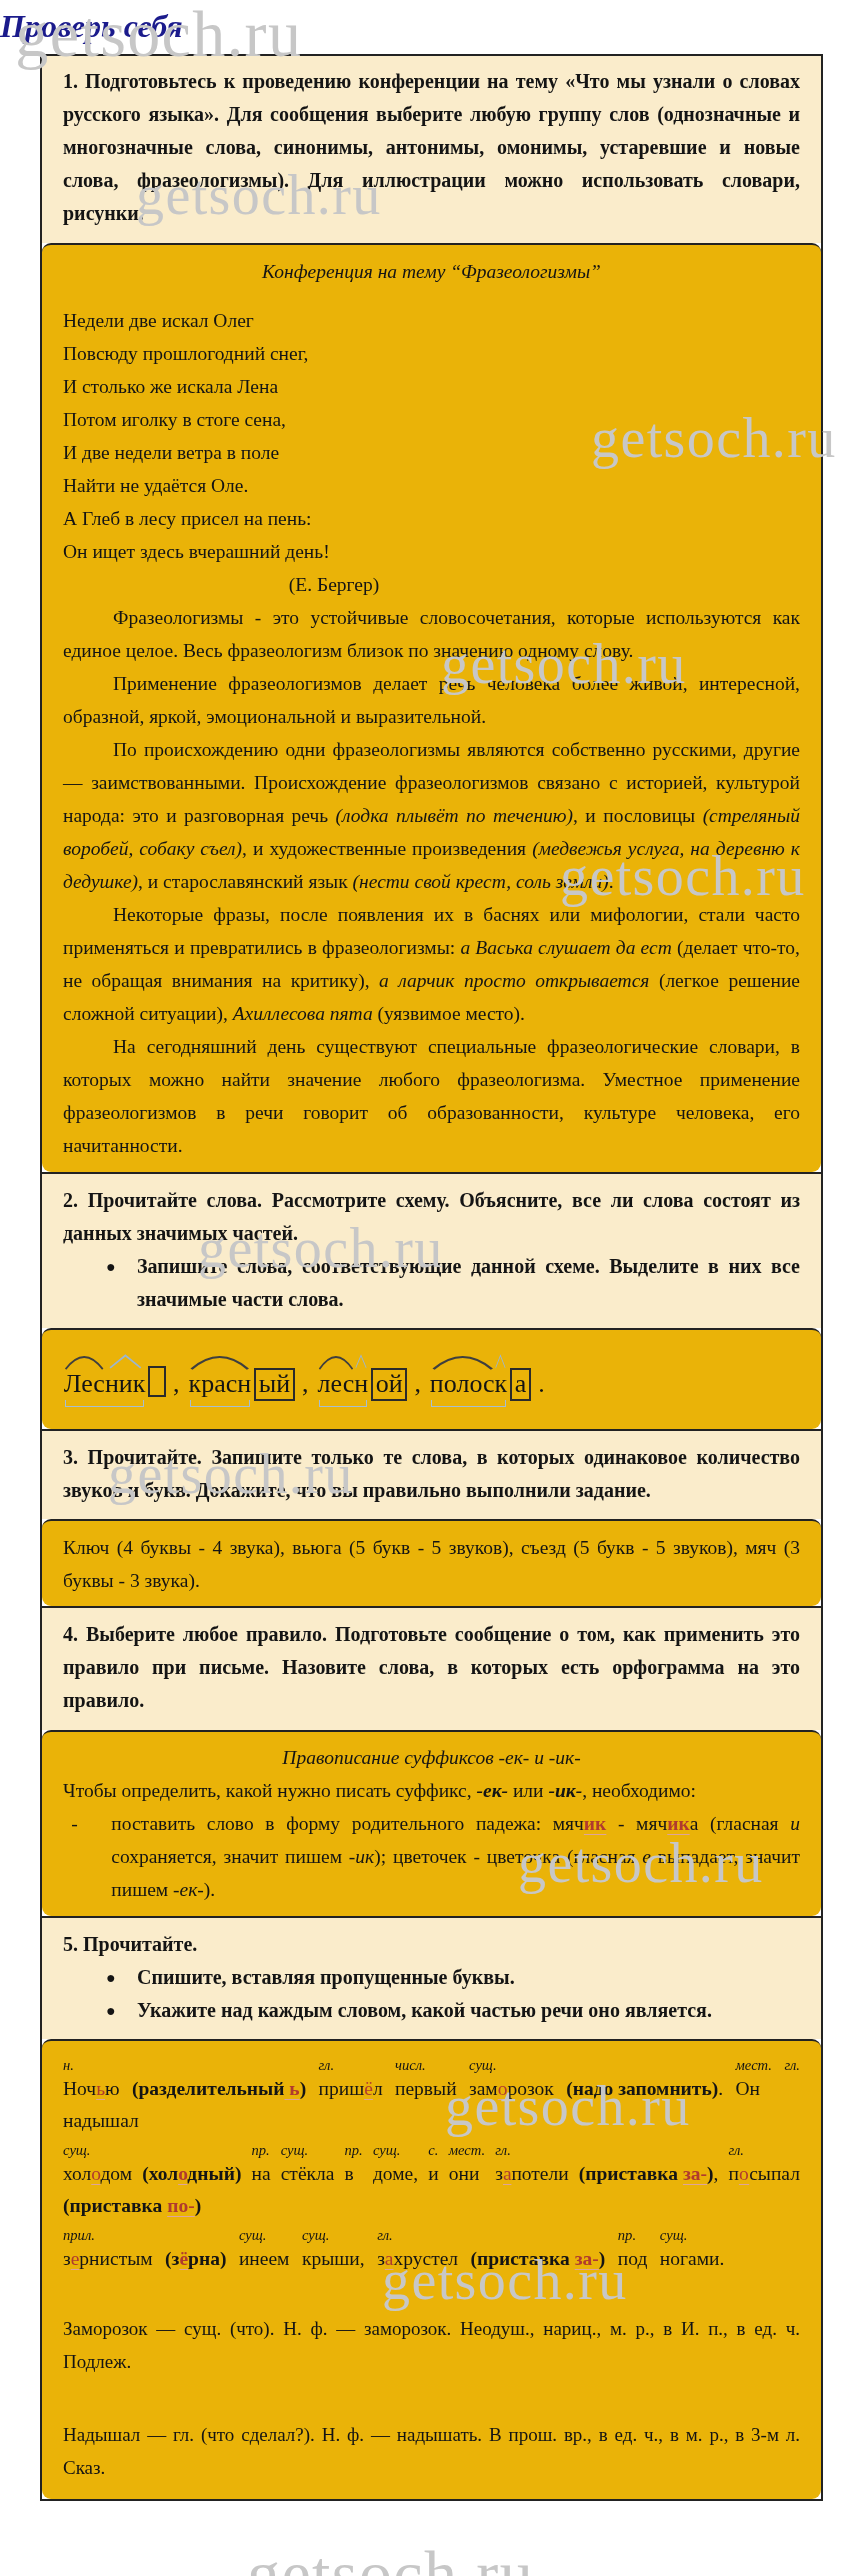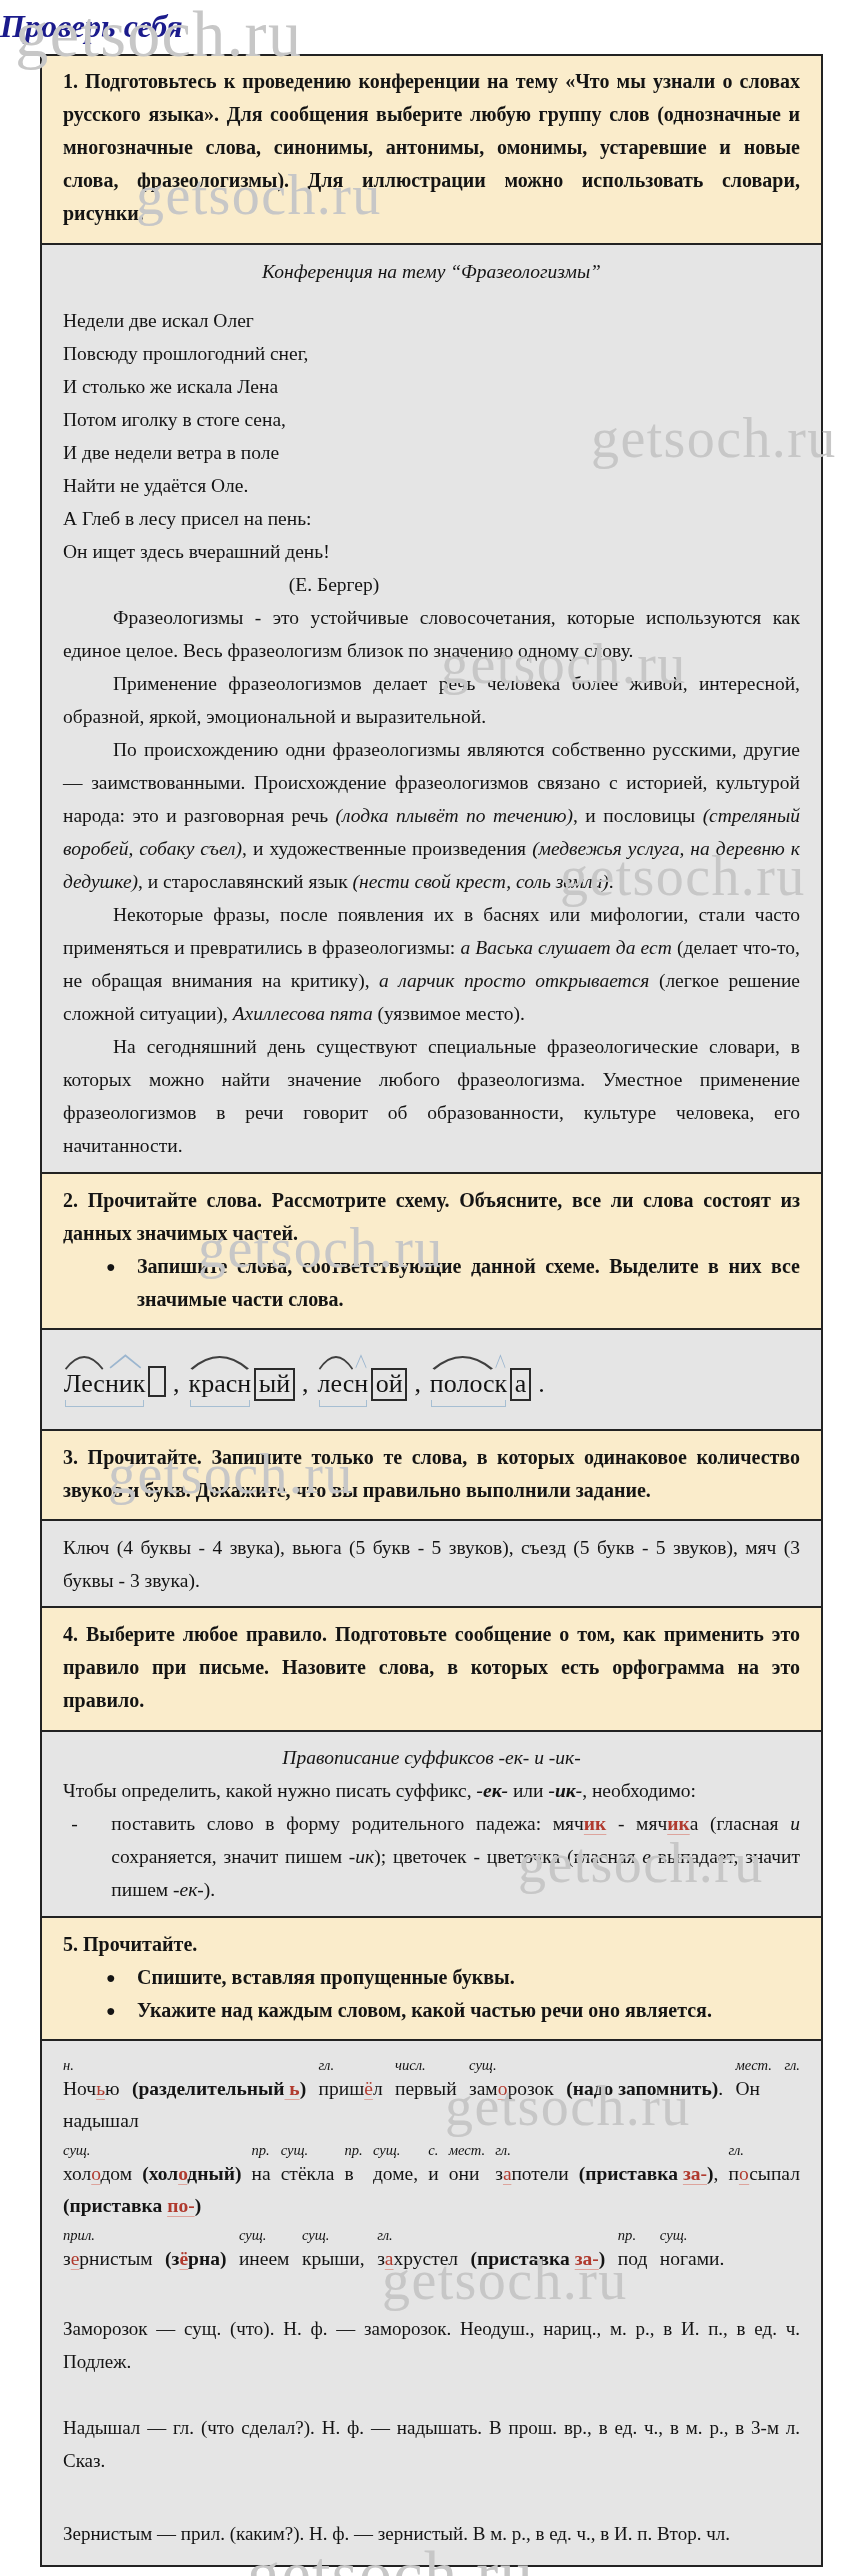--- a/index.html
+++ b/index.html
@@ -23,21 +23,21 @@
     position:relative;z-index:1;background:#ffffff;
   }
   .sec{border-top:2.1px solid #222222;box-sizing:border-box;}
   .sec:first-child{border-top:none;}
   .task{background:#faeccb;padding:9.7px 21px 12.5px;}
   .ttext{font-weight:bold;font-size:20px;line-height:33px;text-align:justify;margin:0;}
   .task ul{list-style:none;margin:0;padding:0;}
   .task li{display:flex;font-weight:bold;font-size:20px;line-height:33px;padding-left:43px;margin:0;}
   .blt{width:31px;font-size:16px;flex:none;}
   .btx{flex:1;text-align:justify;}
-  .answer{background:#e5e5e5;padding:9.7px 21px;font-size:19.5px;line-height:33px;}
+  .answer{background:#eab308;padding:9.7px 21px;font-size:19.5px;line-height:33px;border-radius:9px;}
   .center{text-align:center;}
   .it{font-style:italic;}
   .bd{font-weight:bold;}
   .red{color:#b03a2e;text-decoration:underline;text-decoration-color:#dda49c;text-decoration-thickness:1.4px;text-underline-offset:3.5px;}
   .heading-line{margin:0;}
   .poem{margin-top:16.7px;}
   .poem-line{font-size:19.5px;line-height:33px;}
   .author{margin:0;text-align:center;padding-right:195px;}
   .para{margin:0;text-indent:50px;text-align:justify;}
   
@@ -301,18 +301,17 @@
           </span>
           <span class="unit">
             <span class="pos">сущ.</span>
             <span class="wtext"><span>ногами.</span></span>
           </span>
         </div>
       </div>
     <div id="a5-analyses">
         <p class="analysis">Заморозок — сущ. (что). Н. ф. — заморозок. Неодуш., нариц., м. р., в И. п., в ед. ч. Подлеж.</p>
         <p class="analysis">Надышал — гл. (что сделал?). Н. ф. — надышать. В прош. вр., в ед. ч., в м. р., в 3-м л. Сказ.</p>
-        <p class="analysis">Зернистым — прил. (каким?). Н. ф. — зернистый. В м. р., в ед. ч., в И. п. Втор. чл.</p>
       </div>
   </section>
 
 </div>
 
 
 </body></html>

